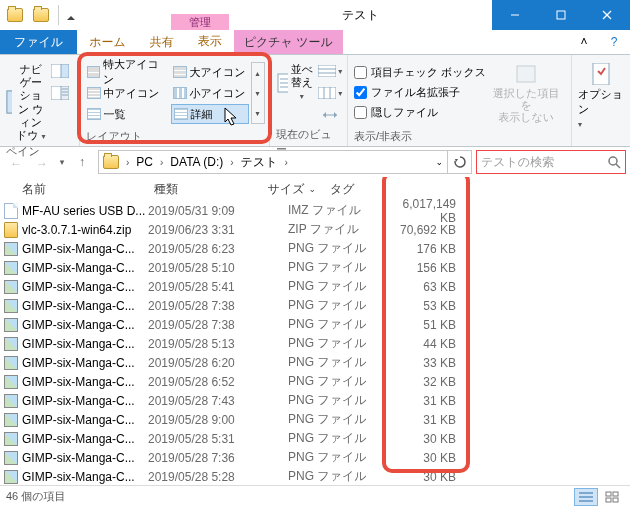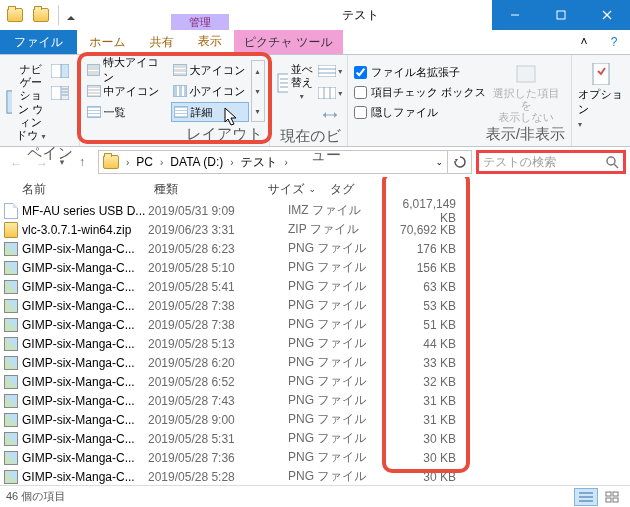--- a/index.html
+++ b/index.html
@@ -6,21 +6,21 @@
   body { width: 630px; height: 507px; overflow: hidden; background: #fff; font-size: 12px; }
 
   
   .titlebar { height: 30px; background: #fff; display: flex; align-items: stretch; border-bottom: 0; }
   .qat { display: flex; align-items: center; padding: 0 4px; gap: 4px; }
   .qat .qat-btn { width: 22px; height: 22px; display: flex; align-items: center; justify-content: center; }
   .folder-ico { width: 16px; height: 14px; background: linear-gradient(#ffe9a6, #f6c752); border: 1px solid #b8922f; border-radius: 2px; position: relative; }
   .folder-ico::before { content: ""; position: absolute; top: -3px; left: 0; width: 6px; height: 3px; background: #ffe9a6; border: 1px solid #b8922f; border-bottom: none; border-radius: 1px 1px 0 0; }
   .dropdown-car { width: 8px; height: 8px; border-left: 4px solid transparent; border-right: 4px solid transparent; border-top: 4px solid #444; margin-top: 8px; }
   .line-sep { width: 1px; height: 20px; background: #ccc; margin: 5px 2px; }
-  .context-tab-top { height: 16px; background: #c4b5fd; color: #8a2a70; font-size: 11px; padding: 0 18px; line-height: 16px; text-align: center; }
+  .context-tab-top { height: 16px; background: #f9a8d4; color: #8a2a70; font-size: 11px; padding: 0 18px; line-height: 16px; text-align: center; }
   .titlebar-title { flex: 1; display: flex; align-items: center; justify-content: center; font-size: 12px; color: #000; }
 
   .winctrls { display: flex; }
   .winctrls div { width: 46px; display: flex; align-items: center; justify-content: center; color: #fff; }
   .min, .max { background: #1979ca; }
   .close { background: #1979ca; }
   .winctrls svg { display: block; }
 
   
   .ribbontabs { height: 24px; display: flex; align-items: stretch; background: #fff; font-size: 12px; }
@@ -29,21 +29,21 @@
   .rtab.active { border-bottom: 2px solid #1979ca; }
   .context-tab-bottom { background: #f2a1d7; color: #333; padding: 0 10px; display: flex; align-items: center; }
   .ribbontabs .spacer { flex: 1; }
   .ribbon-right { display: flex; align-items: center; gap: 6px; padding-right: 4px; }
   .hairline { height: 1px; background: #bfc8cf; }
 
   
   .ribbon { height: 92px; background: #f5f6f7; display: flex; border-bottom: 1px solid #bfc8cf; }
   .group { display: flex; flex-direction: column; border-right: 1px solid #dcdfe2; padding: 4px 6px 0 6px; }
   .group-body { flex: 1; display: flex; align-items: flex-start; gap: 4px; }
-  .group-label { text-align: right; font-size: 15px; color: #5a5a5a; padding: 2px 0; }
+  .group-label { text-align: left; font-size: 11px; color: #5a5a5a; padding: 2px 0; }
 
   .bigbtn { width: 56px; display: flex; align-items: center; gap: 2px; padding-top: 4px; }
   .bigbtn-label { font-size: 11px; text-align: center; line-height: 1.2; }
   .tri { font-size: 8px; color: #595959; }
 
   .layout-group-wrap { position: relative; }
   .highlight-box { position: absolute; border: 4px solid #e74c3c; border-radius: 10px; pointer-events: none; }
   .hl1 { top: -3px; left: -3px; right: -3px; bottom: 2px; }
 
   .layout-grid { display: grid; grid-template-columns: 84px 78px 14px; grid-auto-rows: 20px; gap: 1px 2px; font-size: 11px; }
@@ -71,21 +71,21 @@
   
   .crumbrow { height: 30px; display: flex; align-items: center; gap: 4px; padding: 2px 4px; }
   .navbtns { display:flex; gap:2px; }
   .navbtn { width: 24px; height: 24px; display:flex; align-items:center; justify-content:center; color:#606060; }
   .navbtn.disabled { color:#c0c0c0; }
   .crumb { flex: 1; height: 24px; border: 1px solid #c6c6c6; display: flex; align-items: center; font-size: 12px; position: relative; }
   .crumb-part { display:flex; align-items:center; padding:0 4px; height: 100%; }
   .crumb-sep { padding: 0 3px; color:#555; font-size: 10px; }
   .crumb .spacer { flex:1; }
   .crumb-refresh { width: 24px; display:flex; align-items:center; justify-content:center; border-left: 1px solid #c6c6c6; height: 100%; }
-  .searchbx { width: 150px; height: 24px; border: 3px solid #ef4444; display:flex; align-items:center; padding: 3px 4px; color:#9e9e9e; gap:4px; }
+  .searchbx { width: 150px; height: 24px; border: 1px solid #ef4444; display:flex; align-items:center; padding: 3px 4px; color:#9e9e9e; gap:4px; }
 
   
   .list-area { position: relative; overflow: hidden; font-size: 12px; }
   .cols { display: flex; height: 24px; border-bottom: 0; align-items: center; color:#414141; }
   .cols > div { padding-left: 6px; font-size: 12px; height: 100%; display:flex; align-items:center; }
   .c-name { width: 148px; padding-left: 22px !important; }
   .c-date { width: 140px; }
   .c-type { width: 96px; }
   .c-size { width: 80px; justify-content: flex-end; padding-right: 8px !important; position: relative; }
   .c-tag  { width: 60px; }
@@ -281,26 +281,26 @@
           </div>
       </div>
     </div>
     <div class="group-label">現在のビュー</div>
   </div>
 
   <div class="group" style="flex:1;">
     <div class="group-body">
       <div style="display:flex;flex-direction:column;gap:2px;padding-top:4px;">
         <label class="checkitem">
+            <input type="checkbox" style="">
+            <span>項目チェック ボックス</span>
+          </label>
+        <label class="checkitem">
             <input type="checkbox" checked="" style="">
             <span>ファイル名拡張子</span>
-          </label>
-        <label class="checkitem">
-            <input type="checkbox" style="">
-            <span>項目チェック ボックス</span>
           </label>
         <label class="checkitem">
             <input type="checkbox" style="">
             <span>隠しファイル</span>
           </label>
       </div>
       <div class="selected-hide">
         <svg width="24" height="22">
             <rect x="3" y="3" width="18" height="16" fill="#eef2f5" stroke="#c6cdd2"></rect>
           </svg>

